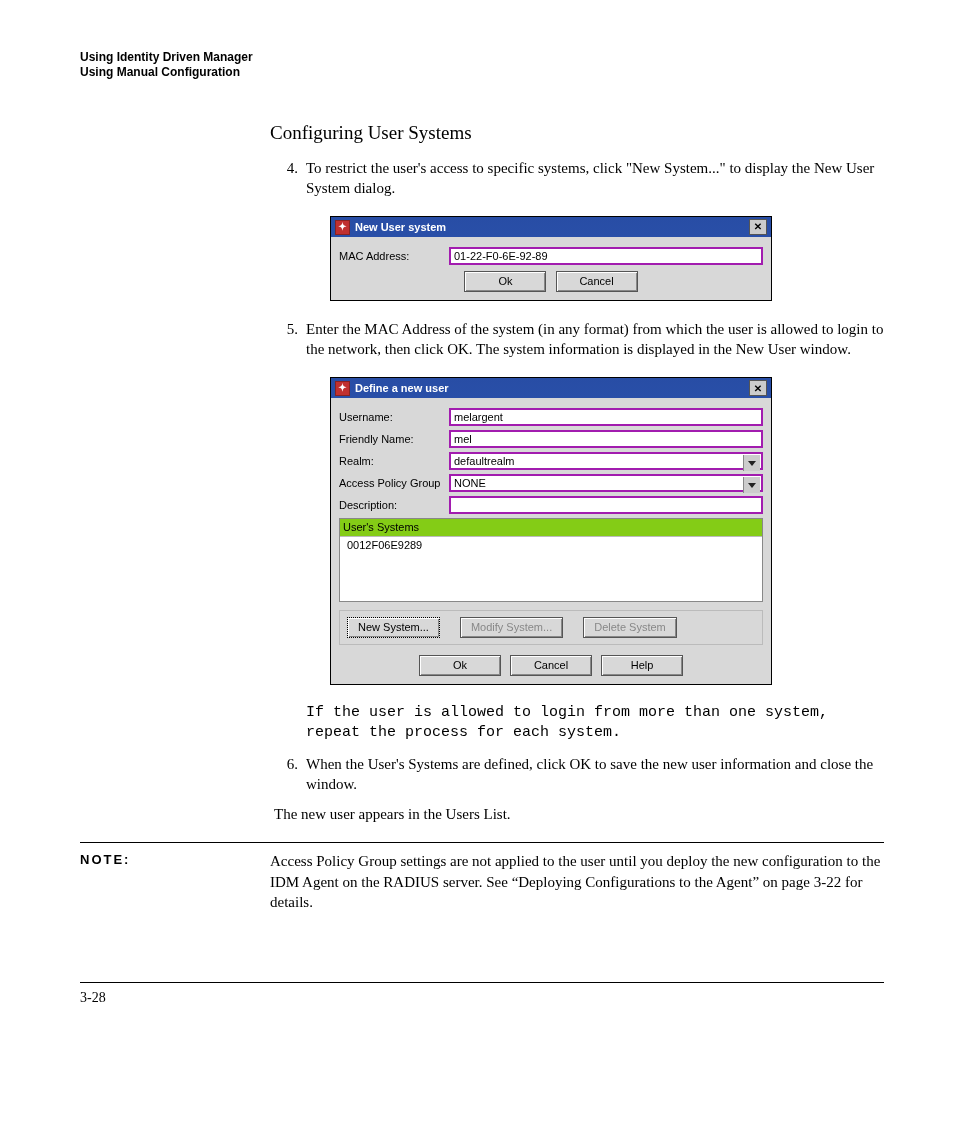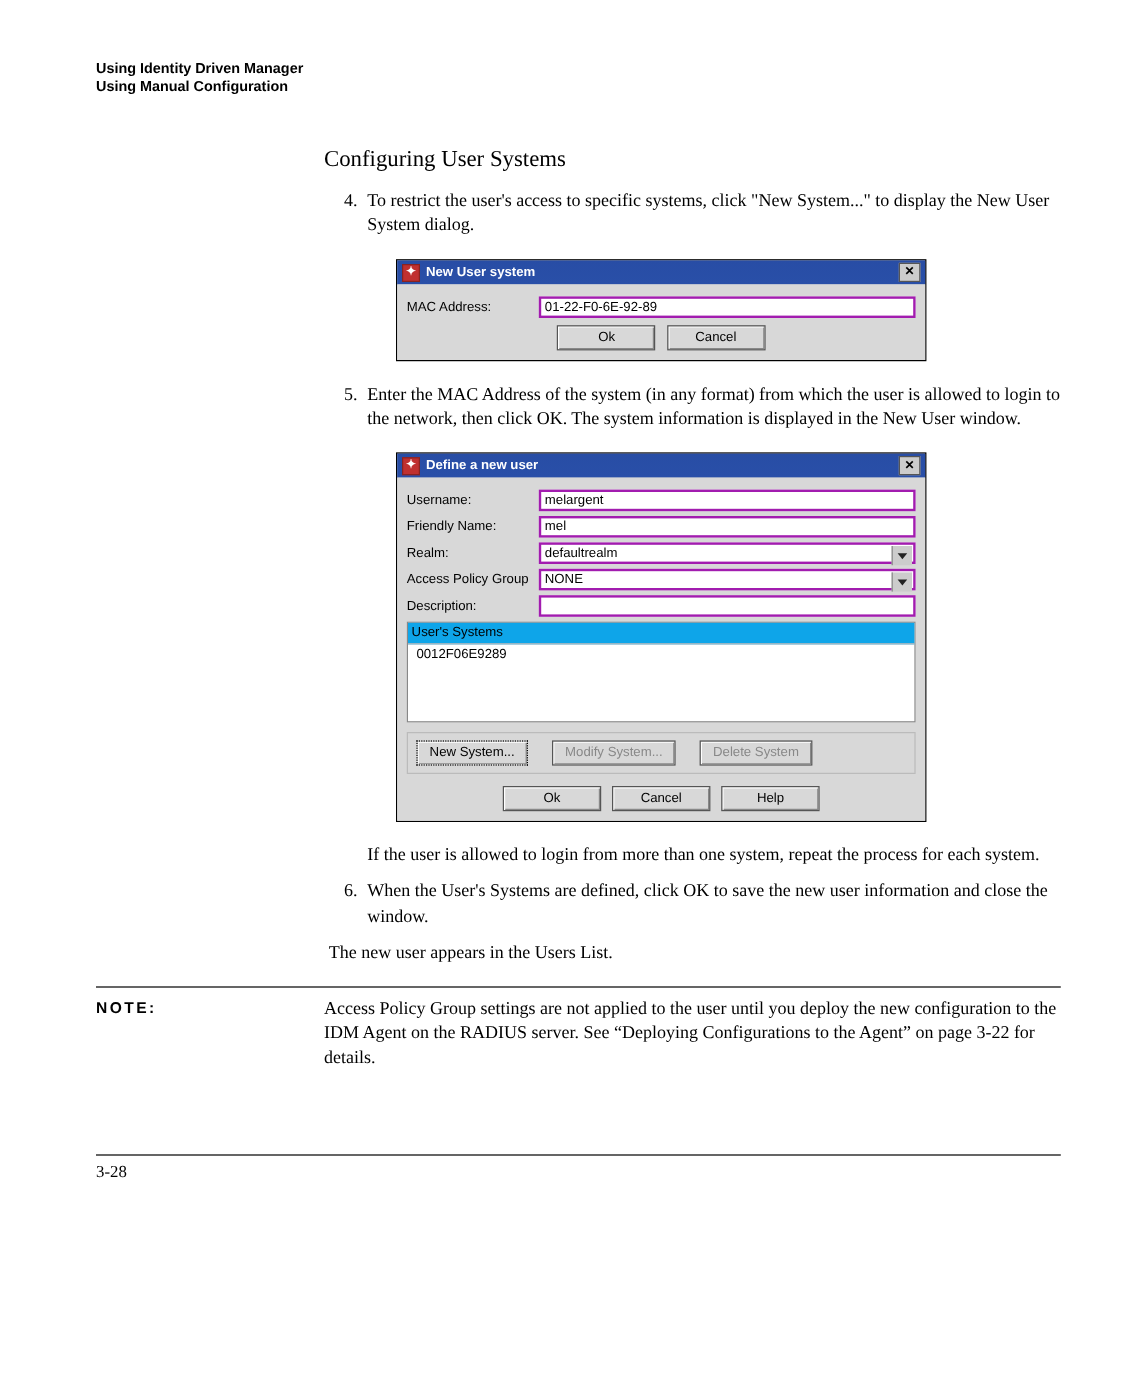--- a/index.html
+++ b/index.html
@@ -30,27 +30,27 @@
   .row { display: flex; align-items: center; margin: 4px 0; }
   .lab { width: 110px; }
   .inp { flex: 1; height: 18px; border: 2px solid #a21caf; background: #fff; padding: 0 3px; font-family: Tahoma, Arial, sans-serif; font-size: 11px; box-sizing: border-box; }
   .dd { position: relative; }
   .dd .arrow { position:absolute; right:1px; top:1px; width:16px; height:16px; background:#ccc; border-left:1px solid #888; display:flex; align-items:center; justify-content:center; }
   .svgtri { width:0; height:0; border-left:4px solid transparent; border-right:4px solid transparent; border-top:5px solid #222; }
   .btnrow { text-align: center; margin-top: 6px; }
   .btn { display:inline-block; min-width:60px; padding:2px 10px; border:1px solid #555; background:#d8d8d8; font-family: Tahoma, Arial; font-size:11px; margin:0 3px; box-shadow: inset 1px 1px 0 #fff, inset -1px -1px 0 #888; cursor: default; }
   .btn.disabled { color:#888; }
   .panelbox { border:1px solid #888; background:#fff; margin-top:4px; }
-  .panel-head { font-size:11px; padding:1px 3px; border-bottom:1px solid #bbb; background:#0ea5e9; }
+  .panel-head { font-size:11px; padding:1px 3px; border-bottom:1px solid #bbb; background:#84cc16; }
   .panel-cell { padding:1px 7px; font-size:11px; height:14px; }
   .sysbtns { margin-top:8px; padding:6px 4px; border:1px solid #bbb; background:#d8d8d8; display:flex; gap:14px; }
   .wideinp { width: 310px; }
   .d1 { width: 440px; }
   .d2 { width: 440px; }
-  .indent-text { padding-left: 36px; margin: 10px 0; }
+  .indent-text { padding-left: 36px; margin: 10px 0; font-family: Liberation Mono, monospace; }
   .para { margin: 8px 4px; }
   .note-row { display:flex; margin-top: 18px; border-top: 1px solid #000; padding-top: 8px; }
   .note-label { font-family: Arial, Helvetica, sans-serif; font-weight: bold; font-size: 13px; letter-spacing: 2px; width: 190px; flex:none; }
   .note-body { flex:1; }
   .footer-rule { border-top:1px solid #000; margin-top: 70px; padding-top:6px; font-size:14px; }
 </style>
 </head>
 <body>
 
 <div class="hdr">

